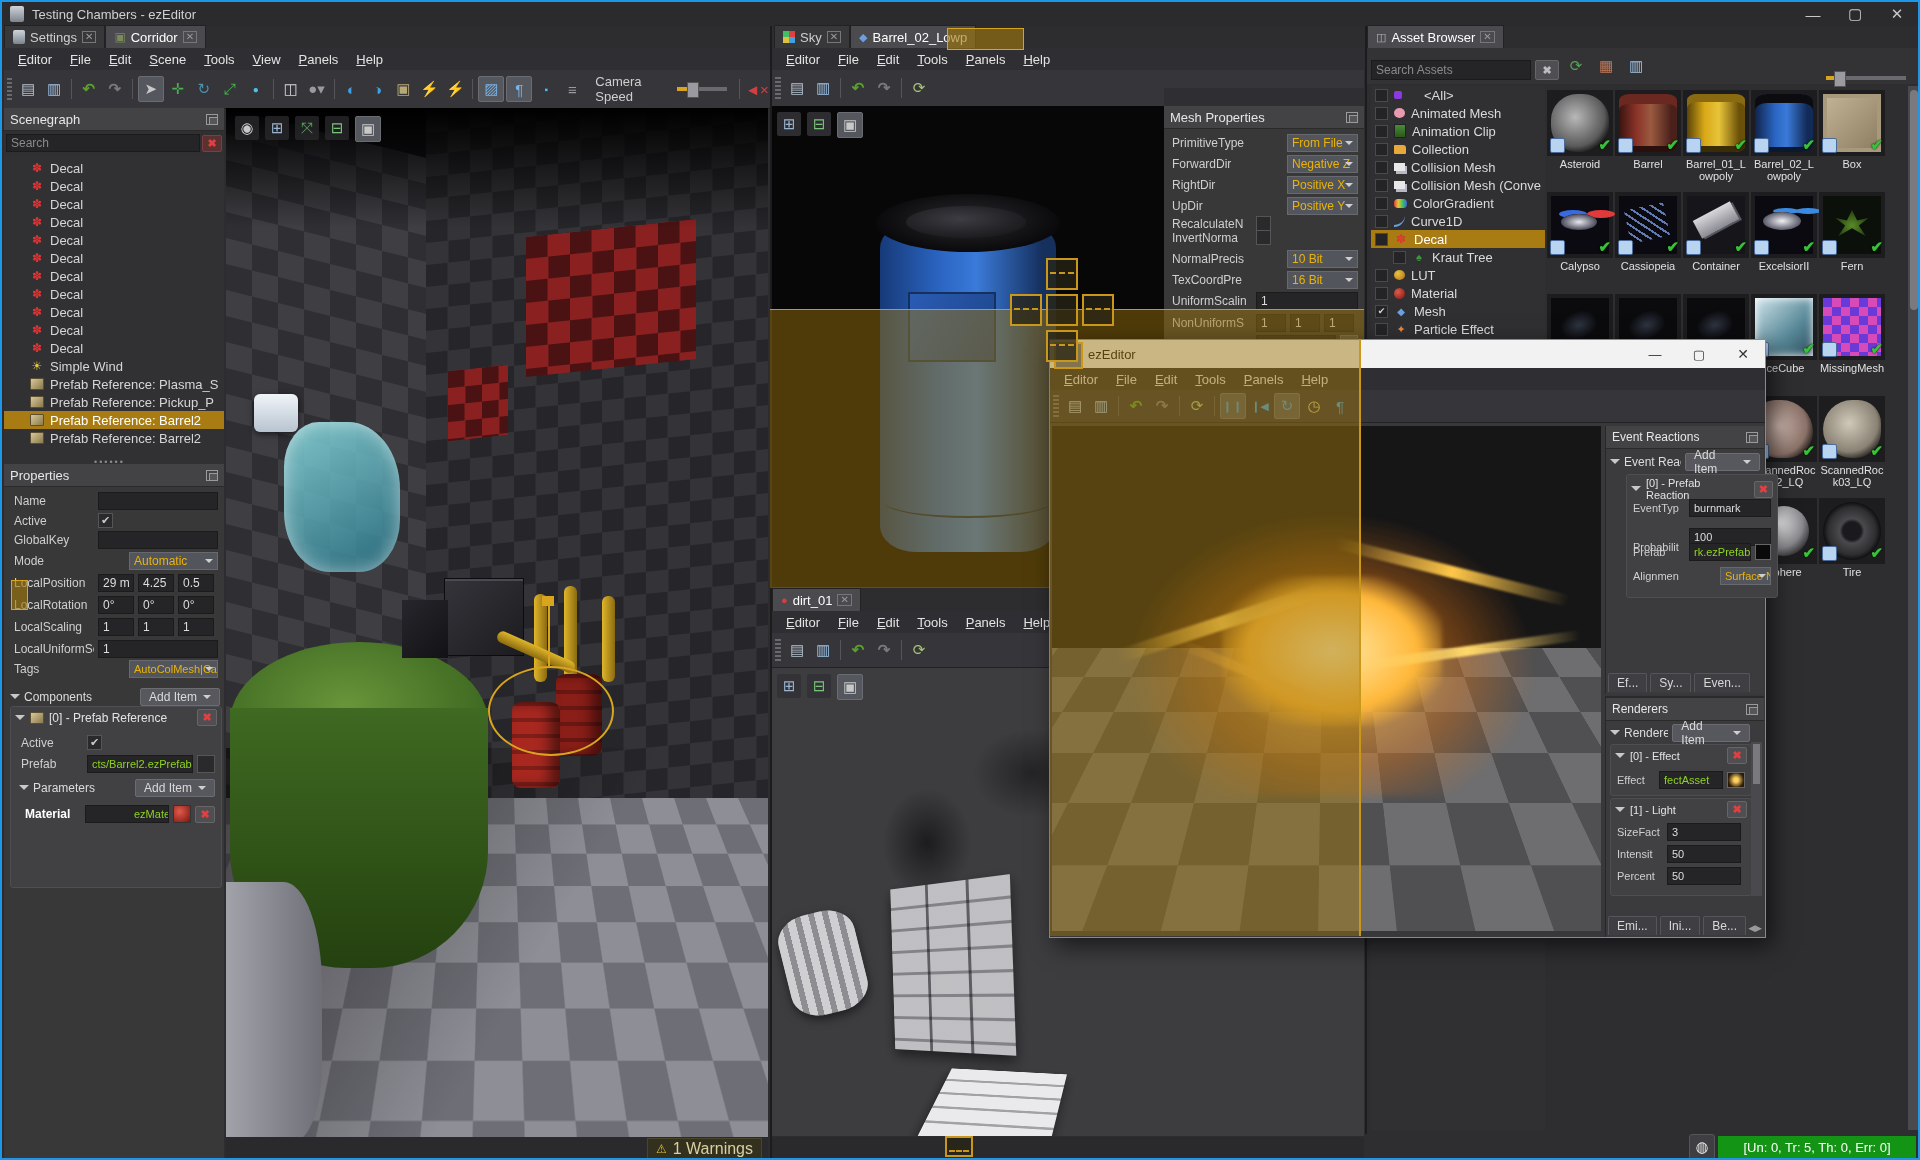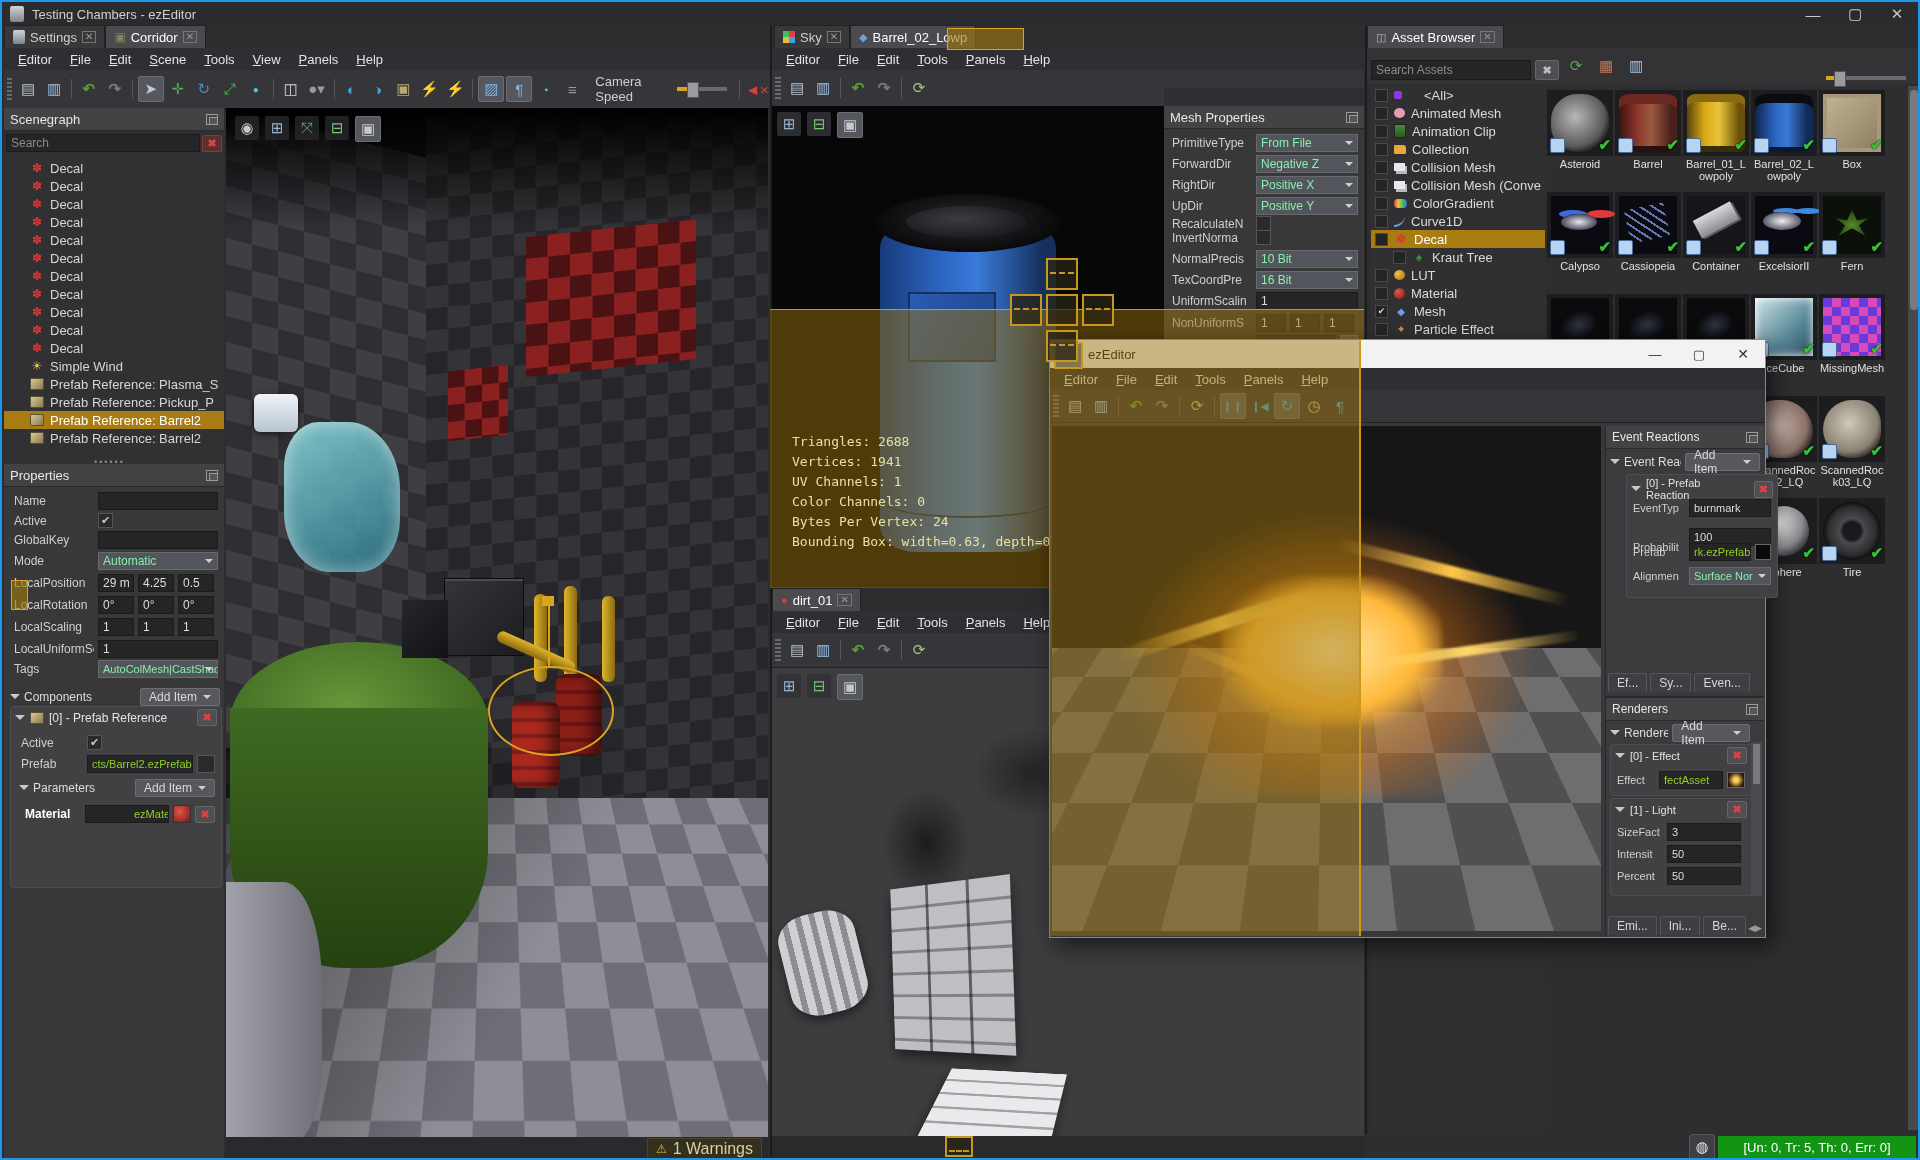--- a/index.html
+++ b/index.html
@@ -21,21 +21,21 @@
         font-size:15px;border-radius:2px;color:#c8c8c8;}
   .tbtn.on{background:#55575e;border:1px solid #6a6c72;}
   .tsep{width:1px;height:20px;background:#55555a;margin:0 4px;}
   .grip{width:6px;height:22px;margin:0 3px;background:repeating-linear-gradient(180deg,#6a6a6a 0 2px,transparent 2px 4px);}
   .tabs{display:flex;align-items:flex-end;height:22px;background:#2d2d30;}
   .tab{display:flex;align-items:center;gap:5px;padding:2px 8px;height:18px;background:#38383b;
        border:1px solid #222;border-bottom:none;color:#cfcfcf;font-size:13px;}
   .tab.active{background:#4a4a4f;color:#fff;}
   .tab .x{font-size:10px;color:#9a9a9a;border:1px solid #777;padding:0 2px;line-height:10px;}
   .input{background:#252527;border:1px solid #1b1b1b;color:#ddd;height:16px;display:flex;align-items:center;padding:0 4px;font-size:12px;overflow:hidden;white-space:nowrap;}
-  .dd{background:#53555c;border:1px solid #67696f;color:#86efac;height:16px;display:flex;align-items:center;padding:0 4px;font-size:12px;position:relative;overflow:hidden;white-space:nowrap;}
+  .dd{background:#53555c;border:1px solid #67696f;color:#eab308;height:16px;display:flex;align-items:center;padding:0 4px;font-size:12px;position:relative;overflow:hidden;white-space:nowrap;margin-left:31px;}
   .dd:after{content:"";position:absolute;right:4px;top:6px;border:4px solid transparent;border-top-color:#cfcfcf;}
   .spin{position:relative;}
   .cb{width:13px;height:13px;background:#2a2a2c;border:1px solid #555;display:flex;align-items:center;justify-content:center;color:#c8c8c8;font-size:11px;}
   .xbtn{width:18px;height:15px;background:#4f4f53;border:1px solid #666;color:#e04040;font-size:11px;font-weight:bold;display:flex;align-items:center;justify-content:center;border-radius:2px;}
   .addbtn{background:#56585e;border:1px solid #6b6d73;color:#dadada;font-size:12px;height:16px;display:flex;align-items:center;padding:0 8px;gap:6px;border-radius:2px;}
   .addbtn:after{content:"";border:4px solid transparent;border-top-color:#cfcfcf;margin-top:4px;}
   .prow{position:absolute;display:flex;align-items:center;gap:4px;}
   .plbl{width:80px;flex:none;color:#cfcfcf;font-size:12px;overflow:hidden;white-space:nowrap;}
   .green{color:#8fd320;}
   .grp{position:absolute;background:#414144;border:1px solid #4e4e52;border-radius:3px;}
@@ -402,29 +402,20 @@
       <span class="tbtn" style="background:rgba(50,50,54,.9);color:#9ab4d0;">⊞</span>
       <span class="tbtn" style="background:rgba(50,50,54,.9);color:#7ac47a;">⊟</span>
       <span class="tbtn on">▣</span>
     </div>
     <div class="abs" style="left:108px;top:116px;width:176px;height:330px;background:linear-gradient(90deg,#173a78,#2b66c4 35%,#3a7ad8 55%,#16305e 92%);border-radius:36px/26px;"></div>
     <div class="abs" style="left:104px;top:88px;width:184px;height:58px;background:radial-gradient(ellipse at 50% 45%,#2a2a2e,#0a0a0c 70%);border-radius:50%;"></div>
     <div class="abs" style="left:134px;top:100px;width:120px;height:32px;background:radial-gradient(ellipse at 45% 40%,#3c3c42,#101012);border-radius:50%;"></div>
     <div class="abs" style="left:136px;top:186px;width:84px;height:66px;background:linear-gradient(120deg,#2a5cb4,#1d4488);border:2px solid #16305e;"></div>
     <div class="abs" style="left:112px;top:380px;width:168px;height:30px;border-bottom:2px solid rgba(10,24,48,.8);border-radius:50%;"></div>
 
-    <div class="mono abs" style="left:20px;top:326px;font-size:13px;line-height:20px;color:#e8e0a0;z-index:45;">
-
-    <div>Triangles: 2688</div>
-        <div>Vertices: 1941</div>
-        <div>UV Channels: 1</div>
-        <div>Color Channels: 0</div>
-        <div>Bytes Per Vertex: 24</div>
-        <div>Bounding Box: width=0.63, depth=0</div>
-      </div>
   </div>
 
   <div class="pane" style="left:1162px;top:86px;width:200px;height:499px;">
     <div style="height:18px;background:#2f2f33;"></div>
     <div class="hdr">
       <span>Mesh Properties</span>
         <span class="sp"></span>
       <span class="flico"></span>
     </div>
     <div class="prow" style="left:8px;top:46px;width:186px;">

